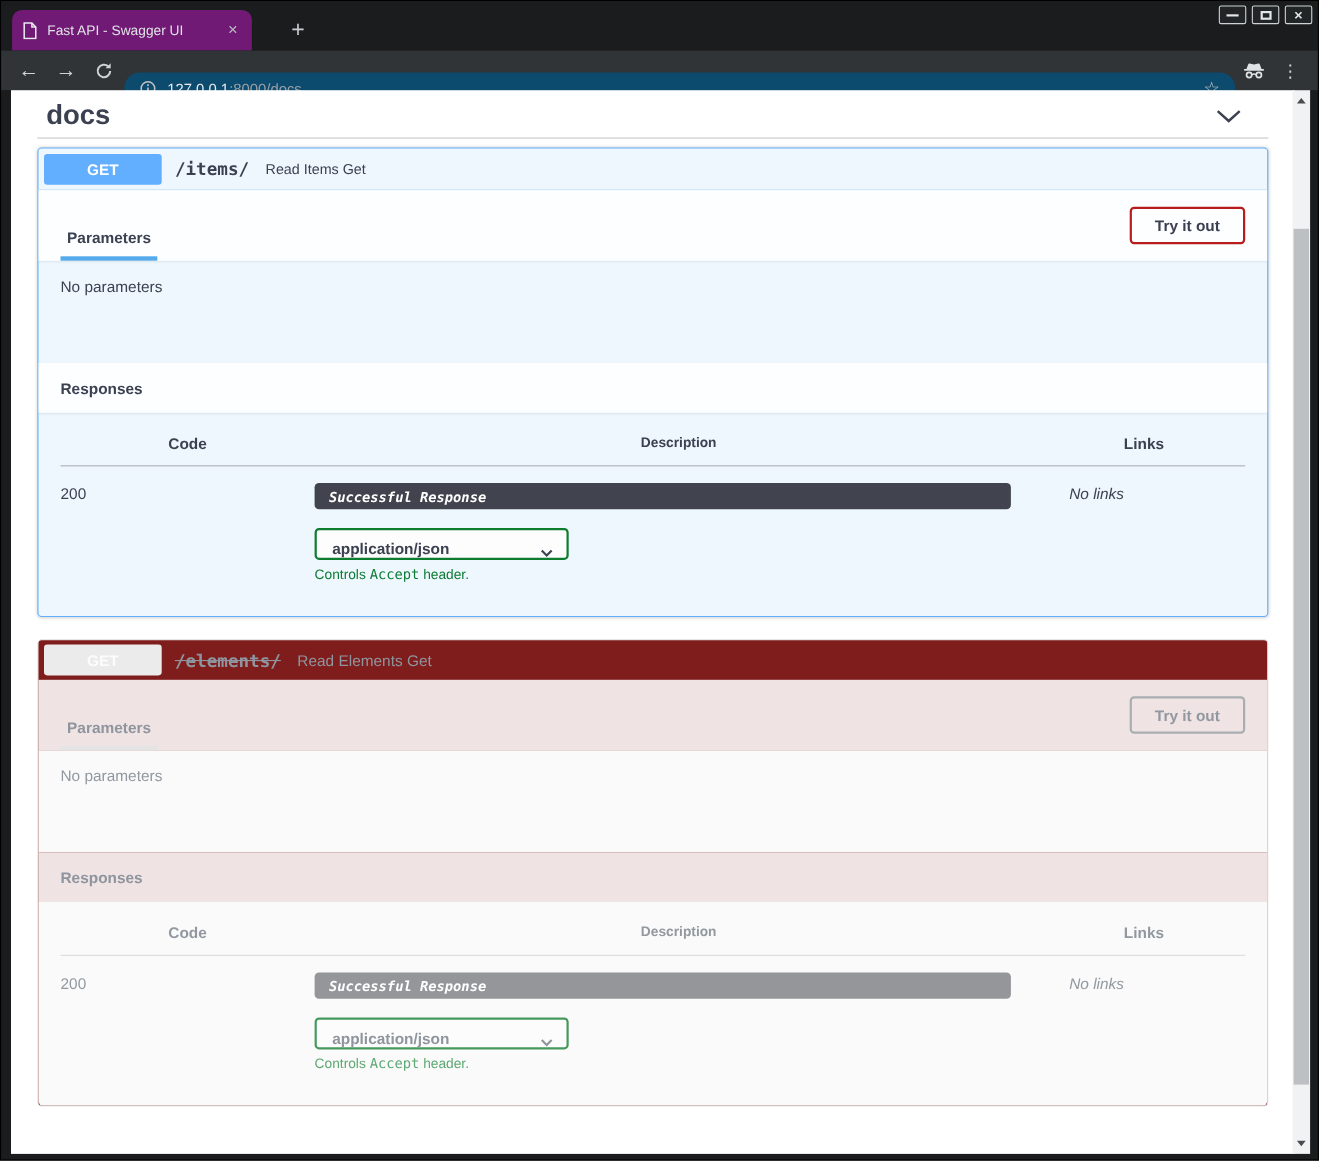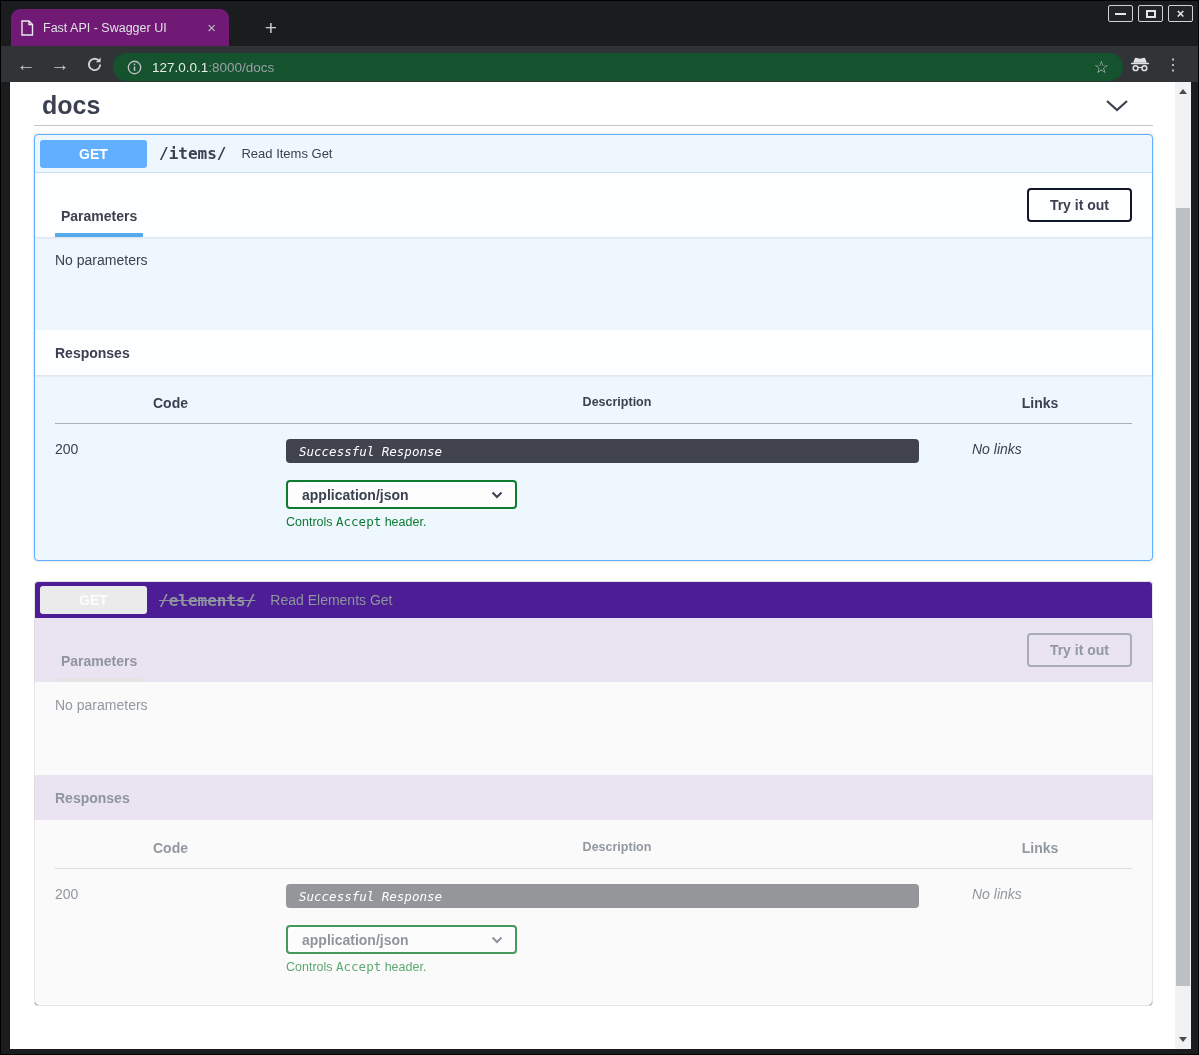--- a/index.html
+++ b/index.html
@@ -22,22 +22,22 @@
              display:flex; align-items:center; justify-content:center; color:#e4e7e9; }
   .win-btn .dash { width:11px; border-top:2px solid #e4e7e9; display:block; }
   .win-btn .sq { width:10px; height:8px; border:2px solid #e4e7e9; display:block; }
   .win-btn .x { font-size:13px; font-weight:bold; line-height:1; }
 
   
   .toolbar { position:absolute; left:0; top:45px; width:100%; height:36px; background:#303437;
              display:flex; align-items:center; }
   .nav-icon { color:#ced2d5; font-size:19px; line-height:1; width:34px; text-align:center; }
   .nav-icon.reload { display:flex; align-items:center; justify-content:center; }
-  .url-pill { position:absolute; left:112px; top:7px; width:1010px; height:28px; border-radius:14px;
-              background:#14532d; display:flex; align-items:center; padding:0 14px; }
+  .url-pill { position:absolute; left:112px; top:20px; width:1010px; height:28px; border-radius:14px;
+              background:#0c4a6e; display:flex; align-items:center; padding:0 14px; }
   .url-text { margin-left:10px; font-size:13.5px; }
   .url-host { color:#e8eaed; }
   .url-rest { color:#9aa0a6; }
   .star { margin-left:auto; color:#c4c8cb; font-size:17px; }
   .incog { position:absolute; right:47px; top:11px; }
   .dots { position:absolute; right:17px; top:9px; color:#ced2d5; font-size:16px; letter-spacing:0; }
 
   
   .page { position:absolute; left:9px; top:81px; width:1167px; height:967px; background:#fff; overflow:hidden; }
   .scrollbar { position:absolute; right:7px; top:81px; width:16px; height:967px; background:#f1f2f3; }
@@ -49,41 +49,41 @@
   .content { padding:0 24px; color:#3b4151; }
 
   
   .tag-row { height:44px; display:flex; align-items:center; padding:4px 8px 0 8px; border-bottom:1px solid #c4c7ca; }
   .tag-title { font-size:25px; font-weight:bold; color:#3b4151; flex:1; }
   .tag-chevron { margin-right:16px; display:flex; }
 
   
   .opblock { border-radius:4px; }
   .opblock.active { margin-top:8px; border:1px solid #61affe; background:#eff7fe; box-shadow:0 0 3px rgba(0,0,0,.19); }
-  .opblock.deprecated { margin-top:20px; border:1px solid #e6e6e6; background:#4c1d95; }
+  .opblock.deprecated { margin-top:20px; border:1px solid #e6e6e6; background:#7f1d1d; }
 
   .op-summary { display:flex; align-items:center; padding:5px; height:38px; }
   .active .op-summary { border-bottom:1px solid #cbe3f8; }
   .deprecated .op-summary { height:36px; }
   .method-badge { width:107px; height:28px; border-radius:3px; background:#61affe; color:#fff;
                   font-weight:bold; font-size:14px; display:flex; align-items:center; justify-content:center; }
   .deprecated .method-badge { background:#ebebeb; color:#fcfcfc; }
   .op-path { margin-left:12px; font-family:"DejaVu Sans Mono", monospace; font-weight:bold; font-size:16px; color:#3b4151; }
   .deprecated .op-path { color:#8f959e; text-decoration:line-through; }
   .op-desc { margin-left:15px; font-size:13px; color:#3b4151; }
   .deprecated .op-desc { color:#8f959e; font-size:14px; }
 
   .op-warning { height:48px; padding:16px 20px 0; font-weight:bold; font-size:14px; color:#8f959e; }
 
   .params-row { height:64px; display:flex; justify-content:space-between; padding:0 20px;
                 background:rgba(255,255,255,.88); box-shadow:0 1px 2px rgba(0,0,0,.10); }
   .param-tab { align-self:flex-end; font-weight:bold; font-size:14px; color:#3b4151;
                padding:0 6px 9px 6px; border-bottom:4px solid #54aaea; }
   .deprecated .param-tab { color:#8f959e; border-bottom-color:#e4e4e4; }
-  .try-btn { align-self:center; border:2px solid #0f172a; border-radius:4px; background:transparent;
+  .try-btn { align-self:center; border:2px solid #b91c1c; border-radius:4px; background:transparent;
              padding:7px 21px; font-weight:bold; font-size:14px; color:#3b4151; font-family:"Liberation Sans",sans-serif; }
   .deprecated .try-btn { border-color:#a9aeb3; color:#9298a0; }
 
   .noparams { height:93px; padding:15px 20px; font-size:14px; color:#3b4151; }
   .deprecated .noparams { background:#fafafa; color:#9298a0; }
 
   .responses-row { height:45px; display:flex; align-items:center; padding:0 20px;
                    background:rgba(255,255,255,.88); box-shadow:0 1px 2px rgba(0,0,0,.10);
                    font-weight:bold; font-size:14px; color:#3b4151; }
   .deprecated .responses-row { color:#8f959e; }
@@ -97,27 +97,27 @@
   .col-h.code { font-size:14px; }
   .col-h.desc { font-size:12.5px; }
   .col-h.links { font-size:14px; }
   .deprecated .col-h { color:#9298a0; }
 
   .resp-body { padding-top:15px; }
   .code-cell { font-size:14px; color:#3b4151; padding-top:2px; }
   .deprecated .code-cell { color:#9298a0; }
   .resp-box { width:633px; height:16px; border-radius:4px; background:#41444e; display:flex; align-items:center;
               padding:12px 13px; color:#fff; font-family:"DejaVu Sans Mono", monospace; font-style:italic;
-              font-weight:normal; font-size:12.5px; }
+              font-weight:bold; font-size:12.5px; }
   .deprecated .resp-box { background:#949699; }
   .links-cell { font-style:italic; font-size:14px; color:#3b4151; padding-top:2px;margin-left:24px; }
   .deprecated .links-cell { color:#9298a0; }
 
   .media-select { margin-top:17px; width:231px; height:29px; border:2px solid #0e7c2e; border-radius:4px;
-                  background:#fdfdfd; display:flex; align-items:center; justify-content:space-between;
+                  background:#fdfdfd; display:flex; align-items:flex-end; justify-content:space-between;
                   padding:0 12px 0 14px; font-weight:bold; font-size:14px; color:#3b4151; }
   .deprecated .media-select { border-color:#46995c; color:#8f959e; background:#fcfcfc; }
   .controls-note { margin-top:5px; font-size:12.5px; color:#0d7b33; }
   .deprecated .controls-note { color:#5ea873; }
   .controls-note .mono { font-family:"DejaVu Sans Mono", monospace; }
 </style>
 </head>
 <body>
 
 <div class="window">

